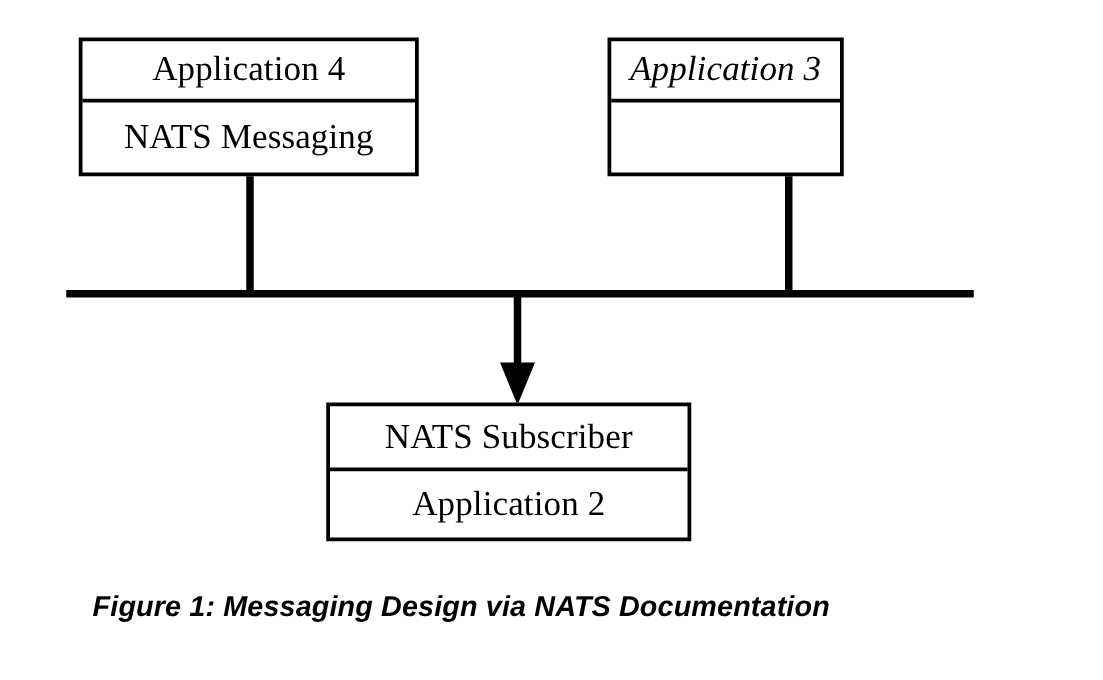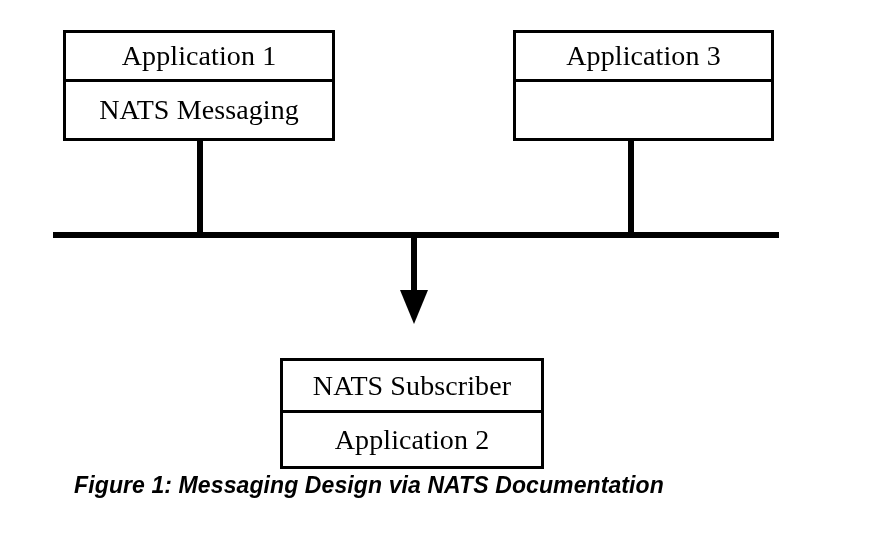--- a/index.html
+++ b/index.html
@@ -60,33 +60,33 @@
   
   #box-app1 {
     left: 63px;
     top: 30px;
     width: 272px;
     height: 111px;
   }
   #box-app1 .row-top { flex: 0 0 49px; }
 
   #box-app3 {
-    left: 513px;
+    left: 486px;
     top: 30px;
-    width: 261px;
+    width: 189px;
     height: 111px;
+    font-style: italic;
   }
   #box-app3 .row-top { flex: 0 0 49px; }
 
   #box-app2 {
-    left: 280px;
+    left: 261px;
     top: 322px;
-    width: 264px;
+    width: 292px;
     height: 111px;
-    margin-top: 36px;
   }
   #box-app2 .row-top { flex: 0 0 52px; }
 
   
   .bus-line {
     position: absolute;
     background: #000000;
     z-index: 1;
   }
   #bus-horizontal {
@@ -151,21 +151,21 @@
   <div class="bus-line" id="connector-app3"></div>
 
   <div id="arrow-to-subscriber">
     <svg viewBox="0 0 32 92" xmlns="http://www.w3.org/2000/svg" aria-hidden="true">
       <rect x="13" y="0" width="6" height="62" fill="#000000"></rect>
       <polygon points="2,58 30,58 16,92" fill="#000000"></polygon>
     </svg>
   </div>
 
   <div class="node-box" id="box-app1">
-    <div class="node-row row-top divided">Application 1</div>
+    <div class="node-row row-top divided">Application 4</div>
     <div class="node-row">NATS Messaging</div>
   </div>
 
   <div class="node-box" id="box-app3">
     <div class="node-row row-top divided">Application 3</div>
     <div class="node-row empty-row"></div>
   </div>
 
   <div class="node-box" id="box-app2">
     <div class="node-row row-top divided">NATS Subscriber</div>

